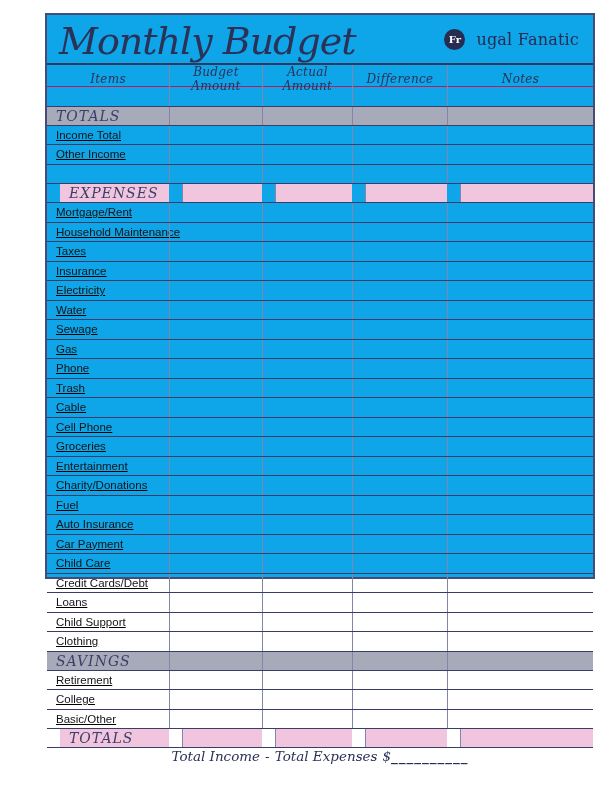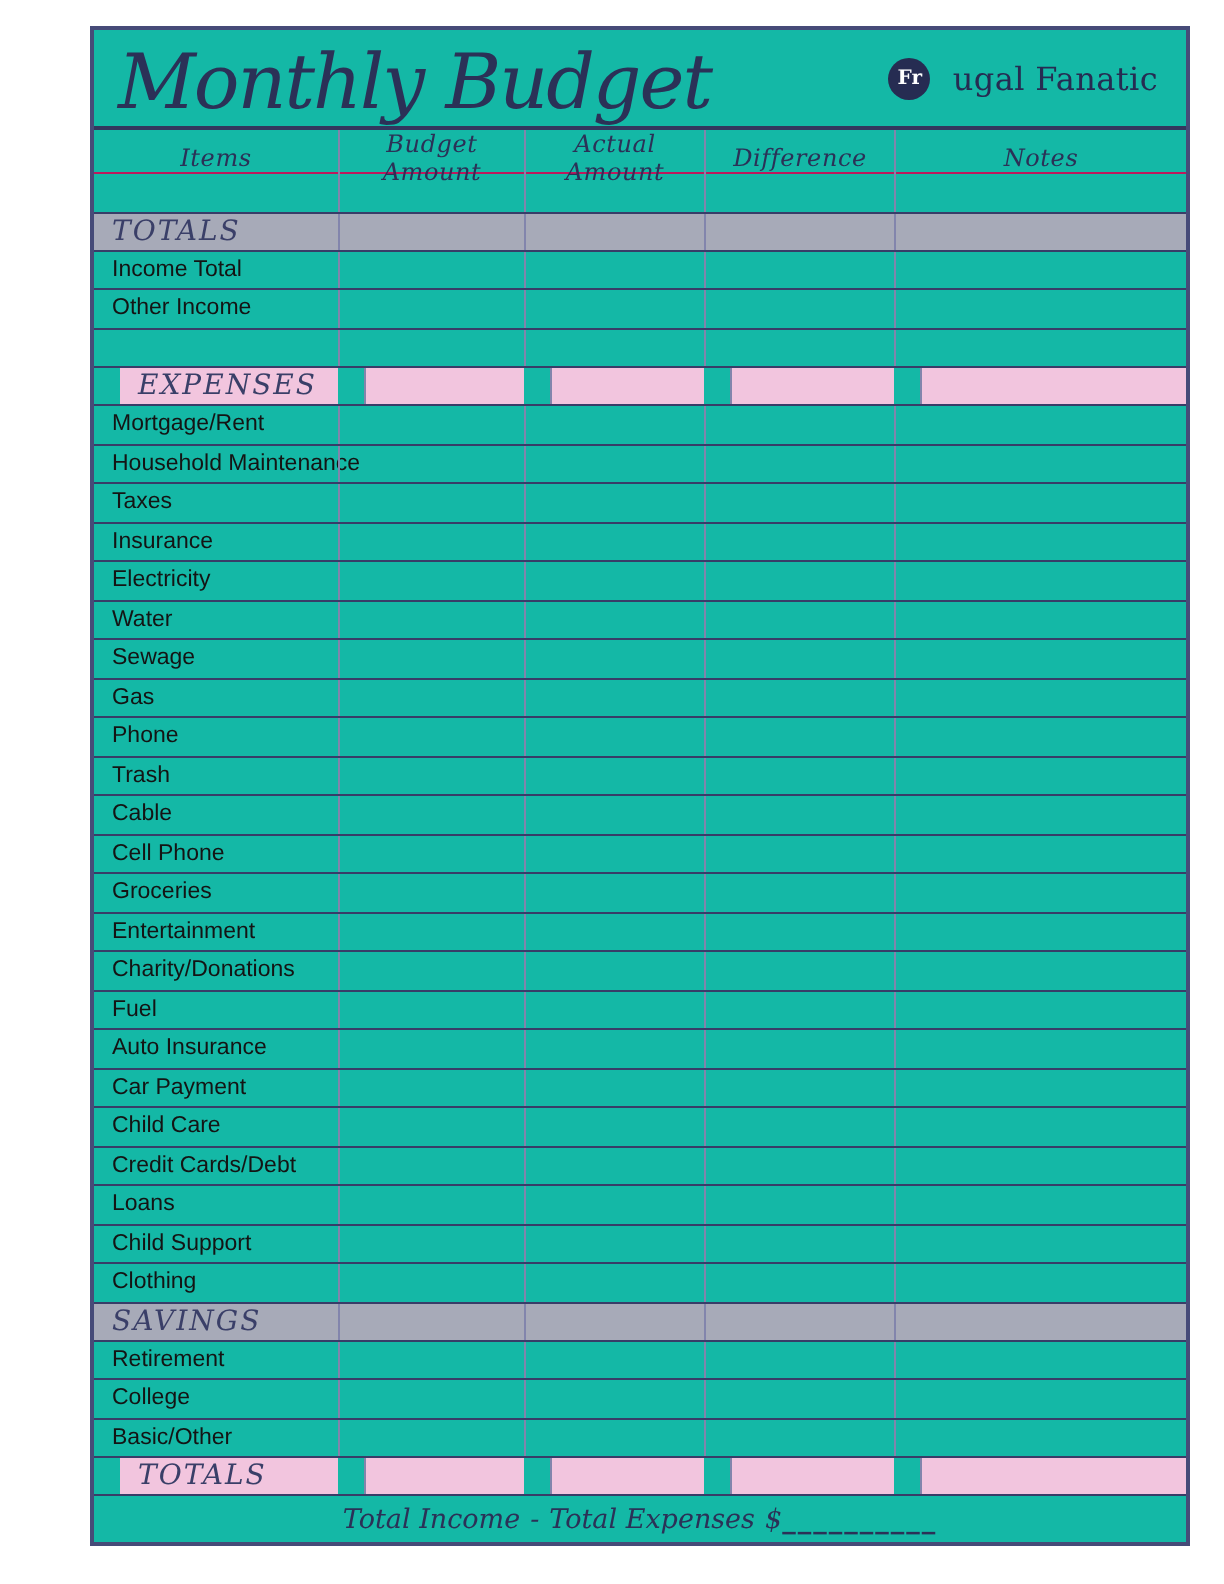--- a/index.html
+++ b/index.html
@@ -6,25 +6,25 @@
   html, body { background: #ffffff; }
   body {
     width: 612px; height: 792px;
     position: relative;
     font-family: "Liberation Sans", sans-serif;
     overflow: hidden;
   }
   .budget-table {
     position: absolute;
     left: 45px; top: 13px;
-    width: 550px; height: 760px;
+    width: 550px; height: 566px;
     border: 2.5px solid #464b78;
     display: flex;
     flex-direction: column;
-    background: #14b8a6;
+    background: #0ea5e9;
   }
   
   .title-row {
     height: 50px;
     flex: 0 0 auto;
     display: flex;
     align-items: center;
     justify-content: space-between;
     padding: 0 14px 0 12px;
     border-bottom: 2px solid #32375e;
@@ -79,21 +79,21 @@
     align-items: center;
     justify-content: center;
     font-family: "DejaVu Serif", serif;
     font-style: italic;
     font-size: 12px;
     color: #2b3157;
     letter-spacing: 0.3px;
   }
   
   .row-blank   { height: 19.7px; }
-  .row-item    { height: 19.5px; }
+  .row-item    { height: 19.5px; text-decoration: underline; }
   .row-section { height: 19px; }
   .row-section.gray .cell { background: #a7aab8; }
   .row-section.pink .cell { background: #f2c5de; margin-left: 13px; }
   .item-label {
     display: block;
     padding: 3px 0 0 9px;
     font-family: "Liberation Sans", sans-serif;
     font-size: 11.5px;
     color: #141414;
     white-space: nowrap;

